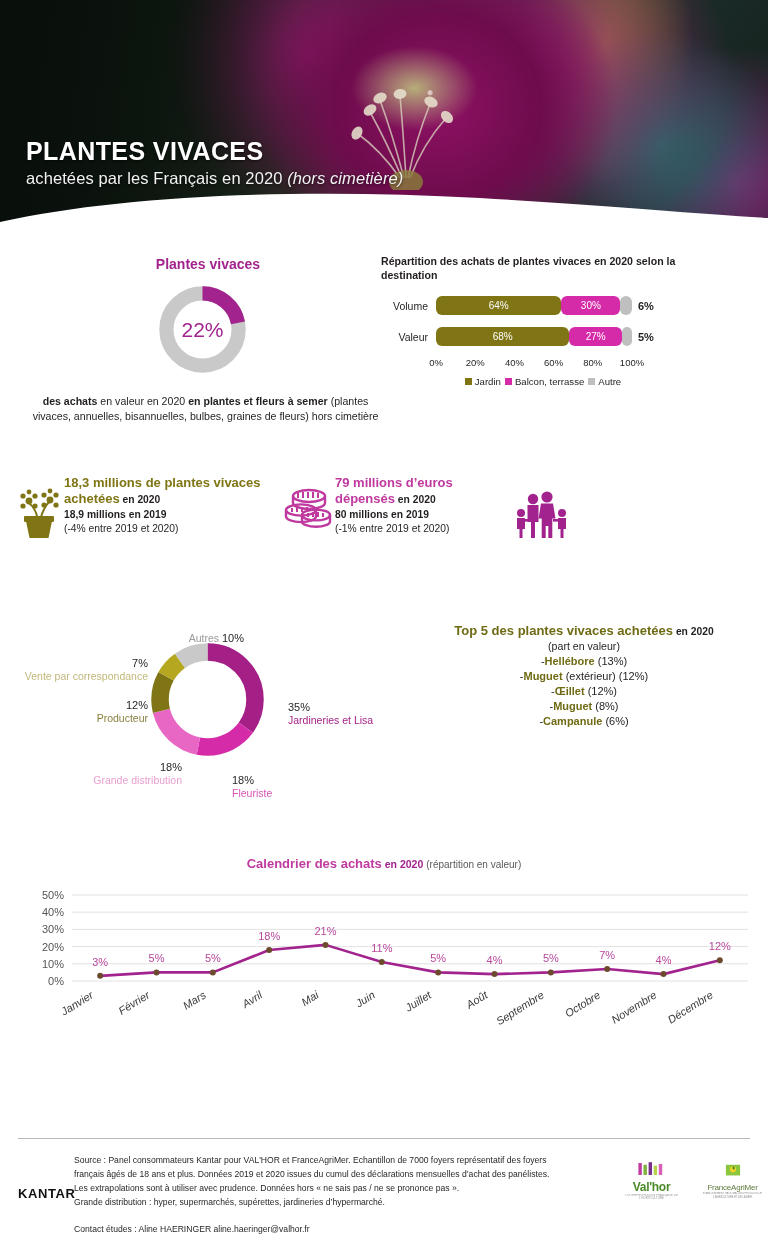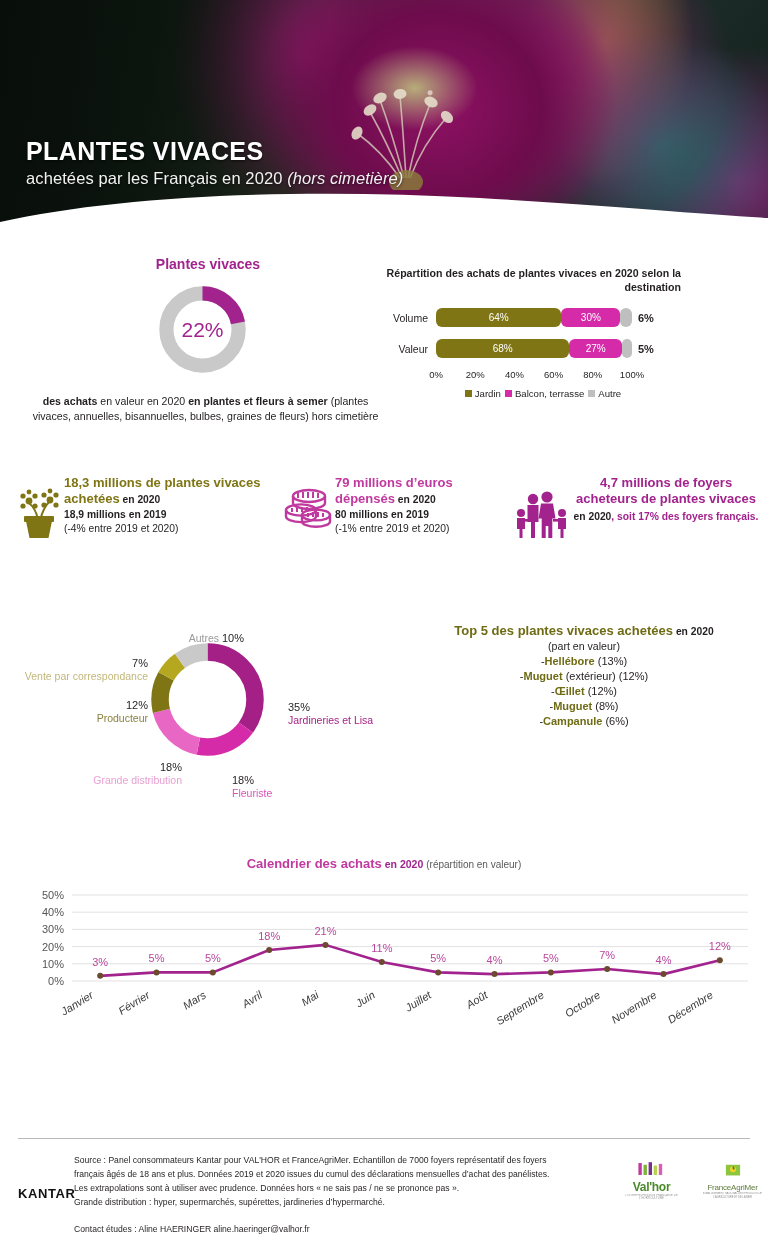--- a/index.html
+++ b/index.html
@@ -67,22 +67,22 @@
   }
   .s1-caption{
     position:absolute;left:28px;top:162px;width:355px;text-align:center;
     font-size:10.6px;line-height:1.45;color:#231f20;
   }
   .s1-caption b{font-weight:bold;}
 
   
   .bars{position:absolute;left:366px;top:22px;width:330px;}
   .bars-title{
-    text-align:right;font-size:10.6px;font-weight:bold;color:#231f20;line-height:1.35;
-    width:300px;margin:12px auto;
+    text-align:left;font-size:10.6px;font-weight:bold;color:#231f20;line-height:1.35;
+    width:300px;margin:0 auto;
   }
   .bar-rows{margin-top:12px;position:relative;}
   .bar-row{display:flex;align-items:center;height:22px;margin-bottom:9px;}
   .bar-label{width:62px;text-align:right;padding-right:8px;font-size:10.5px;color:#231f20;}
   .bar-track{width:196px;height:19px;display:flex;}
   .seg{height:100%;display:flex;align-items:center;justify-content:center;
        font-size:10px;font-weight:normal;color:#ffffff;border-radius:6px;}
   .seg.small{font-size:0;}
   .bar-out{padding-left:6px;font-size:11px;font-weight:bold;color:#231f20;}
   .axis{margin-left:70px;width:196px;position:relative;height:16px;}
@@ -303,23 +303,20 @@
         <circle cx="21" cy="20" r="5.2"></circle>
           <path d="M15.5 26 h11 v17 h-3.5 v16 h-4 v-16 h-3.5 z"></path>
         <circle cx="35" cy="18" r="5.6"></circle>
           <path d="M29 24.5 h12 l2.5 15 h-3.2 v19.5 h-4 v-12 h-2.6 v12 h-4 v-19.5 h-3.2 z"></path>
         <circle cx="50" cy="34" r="4"></circle>
           <path d="M46 39 h8 v11 h-2.5 v9 h-3 v-9 h-2.5 z"></path>
         <rect x="11" y="40" width="7" height="2.6"></rect>
           <rect x="41" y="40" width="7" height="2.6"></rect>
       </g>
     </svg>
-    <div class="kpi-txt" style="text-align:center;width:188px;">
-      <div class="kpi-head" style="color:#a2238e"><span>4,7 millions de foyers acheteurs de plantes vivaces</span><span class="yr" style="color:#231f20"> en 2020</span><span class="kpi-note">, soit 17% des foyers français.</span></div>
-    </div>
   </div>
 
 </div>
 
 <div class="sec3">
 
   <div class="donut2">
     <svg viewBox="0 0 100 100" width="125" height="125" id="donut2-svg">
         <circle cx="50" cy="50" r="38" fill="none" stroke="#a41f86" stroke-width="14" stroke-dasharray="83.5663645854885 238.76104167282426" stroke-dashoffset="0" transform="rotate(-90 50 50)"></circle>
         <circle cx="50" cy="50" r="38" fill="none" stroke="#d62ba8" stroke-width="14" stroke-dasharray="42.97698750110837 238.76104167282426" stroke-dashoffset="-83.5663645854885" transform="rotate(-90 50 50)"></circle>

